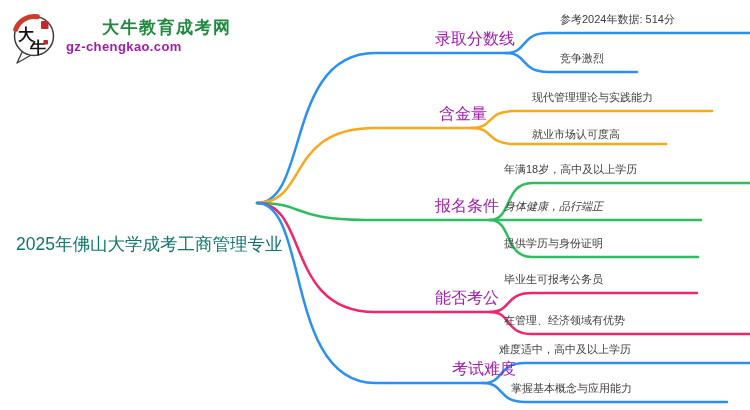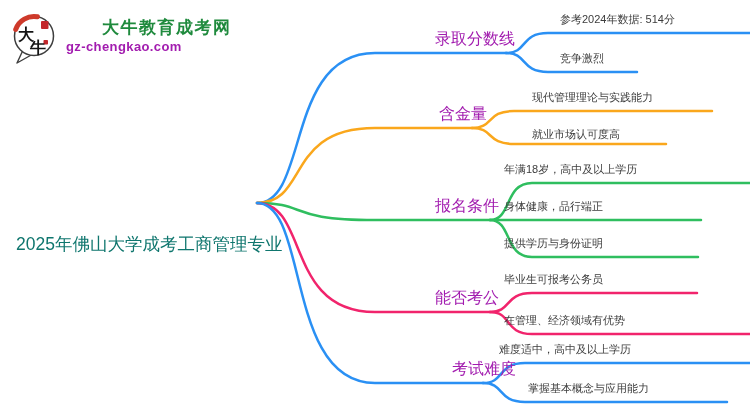--- a/index.html
+++ b/index.html
@@ -75,23 +75,23 @@
   <div id="node-layer">
     <div class="root-label" style="left:16px; top:192px;">2025年佛山大学成考工商管理专业</div>
   <div class="node-label" style="left: 387px; top: 30px;">录取分数线</div>
       <div class="child-label" style="left: 560px; top: 11px;">参考2024年数据: 514分</div>
       <div class="child-label" style="left: 560px; top: 50px;">竞争激烈</div>
       <div class="node-label" style="left: 391px; top: 105px;">含金量</div>
       <div class="child-label" style="left: 532px; top: 89px;">现代管理理论与实践能力</div>
       <div class="child-label" style="left: 532px; top: 126px;">就业市场认可度高</div>
       <div class="node-label" style="left: 387px; top: 197px;">报名条件</div>
       <div class="child-label" style="left: 504px; top: 161px;">年满18岁，高中及以上学历</div>
-      <div class="child-label" style="left: 504px; top: 198px;">身体健康，品行端正</div>
+      <div class="child-label" style="left: 504px; top: 198px; font-style: italic;">身体健康，品行端正</div>
       <div class="child-label" style="left: 504px; top: 235px;">提供学历与身份证明</div>
       <div class="node-label" style="left: 387px; top: 289px;">能否考公</div>
       <div class="child-label" style="left: 504px; top: 271px;">毕业生可报考公务员</div>
       <div class="child-label" style="left: 504px; top: 312px;">在管理、经济领域有优势</div>
       <div class="node-label" style="left: 404px; top: 360px;">考试难度</div>
       <div class="child-label" style="left: 499px; top: 341px;">难度适中，高中及以上学历</div>
-      <div class="child-label" style="left: 528px; top: 380px;">掌握基本概念与应用能力</div>
+      <div class="child-label" style="left: 511px; top: 380px;">掌握基本概念与应用能力</div>
     </div>
 
 </div>
 
 </body></html>

